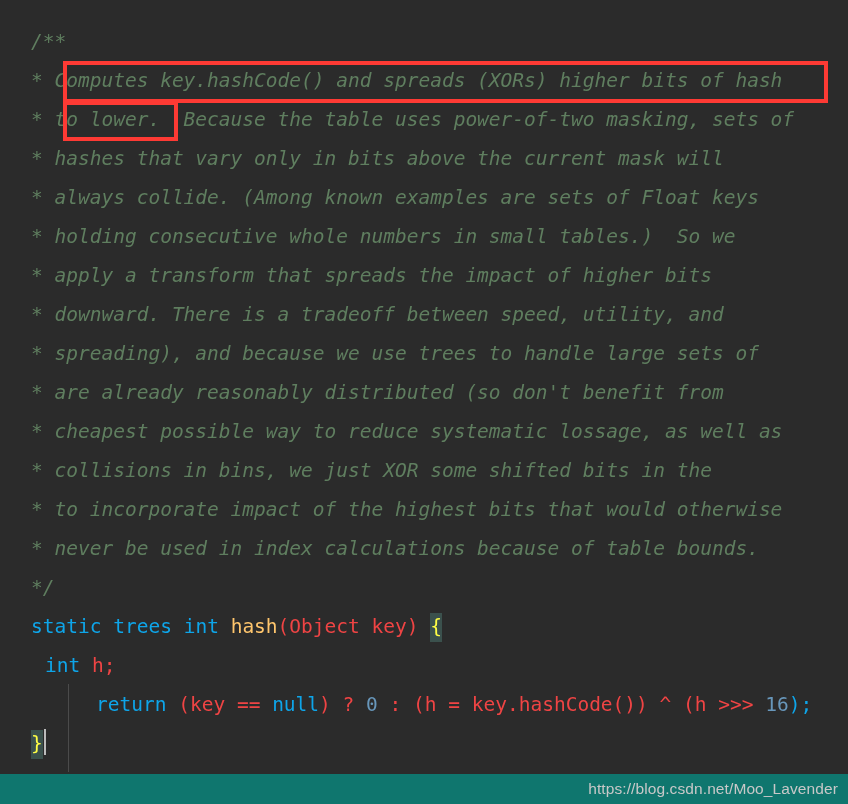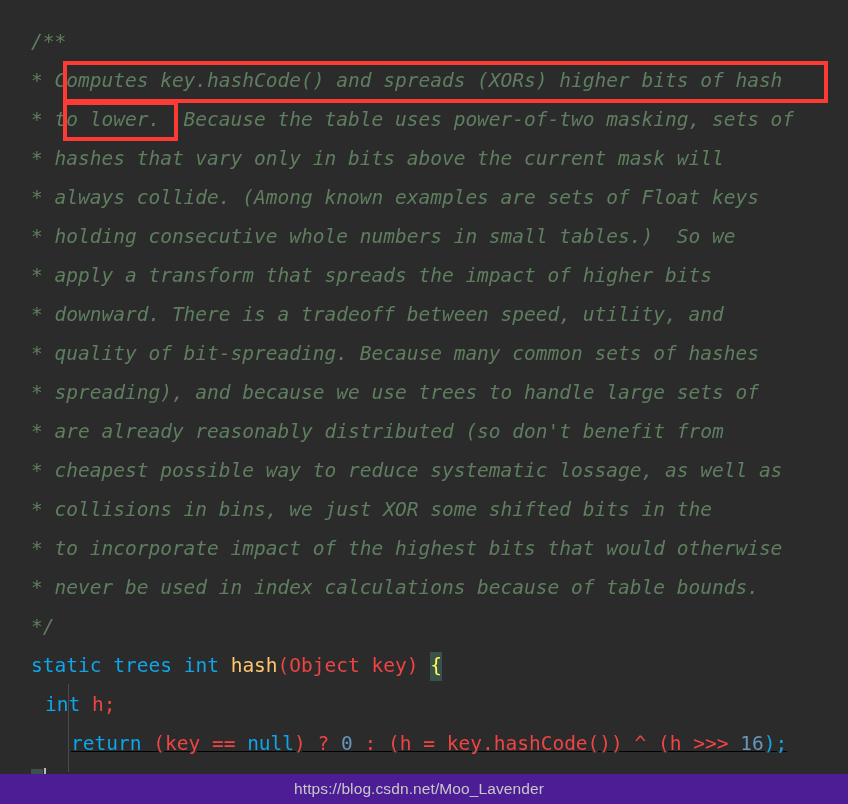--- a/index.html
+++ b/index.html
@@ -101,24 +101,24 @@
     height: 40px;
   }
 
   
   .statusbar {
     position: absolute;
     left: 0;
     bottom: 0;
     width: 848px;
     height: 30px;
-    background: #4c1d95;
+    background: #0f766e;
     display: flex;
     align-items: center;
-    justify-content: center;
+    justify-content: flex-end;
   }
   .watermark {
     color: #c8c8c8;
     font-family: "Liberation Sans", sans-serif;
     font-size: 15.5px;
     padding-right: 10px;
     letter-spacing: 0.1px;
   }
 </style>
 </head>
@@ -137,41 +137,40 @@
     <div class="line"><span class="cmt">* hashes that vary only in bits above the current mask will</span></div>
 
     <div class="line"><span class="cmt">* always collide. (Among known examples are sets of Float keys</span></div>
 
     <div class="line"><span class="cmt">* holding consecutive whole numbers in small tables.)  So we</span></div>
 
     <div class="line"><span class="cmt">* apply a transform that spreads the impact of higher bits</span></div>
 
     <div class="line"><span class="cmt">* downward. There is a tradeoff between speed, utility, and</span></div>
 
-    <div class="line"><span class="cmt">* quality of bit-spreading. Because many common sets of hashes</span></div>
 
     <div class="line"><span class="cmt">* spreading), and because we use trees to handle large sets of</span></div>
 
     <div class="line"><span class="cmt">* are already reasonably distributed (so don't benefit from</span></div>
 
     <div class="line"><span class="cmt">* cheapest possible way to reduce systematic lossage, as well as</span></div>
 
     <div class="line"><span class="cmt">* collisions in bins, we just XOR some shifted bits in the</span></div>
 
     <div class="line"><span class="cmt">* to incorporate impact of the highest bits that would otherwise</span></div>
 
     <div class="line"><span class="cmt">* never be used in index calculations because of table bounds.</span></div>
 
     <div class="line"><span class="cmt">*/</span></div>
 
     <div class="line code"><span class="kw">static</span><span class="punc"> </span><span class="kw">trees</span><span class="punc"> </span><span class="kw">int</span><span class="punc"> </span><span class="fn">hash</span><span class="ident">(Object key)</span><span class="punc"> </span><span class="brace-hl">{</span></div>
 
     <div class="line code" style="padding-left:45px;"><span class="kw">int</span><span class="ident"> h;</span></div>
 
-    <div class="line code" style="padding-left:71px;text-decoration:underline;"><span class="kw">return</span><span class="ident"> (key == </span><span class="kw">null</span><span class="ident">) ? </span><span class="num">0</span><span class="ident"> : (h = key.hashCode()) ^ (h &gt;&gt;&gt; </span><span class="num">16</span><span class="kw">);</span></div>
+    <div class="line code" style="padding-left:96px;"><span class="kw">return</span><span class="ident"> (key == </span><span class="kw">null</span><span class="ident">) ? </span><span class="num">0</span><span class="ident"> : (h = key.hashCode()) ^ (h &gt;&gt;&gt; </span><span class="num">16</span><span class="kw">);</span></div>
 
     <div class="line code"><span class="brace-hl">}</span><span class="caret"></span></div>
 
   </div>
 
   <div class="indent-guide"></div>
 
   <div class="redbox" id="redbox-1"></div>
   <div class="redbox" id="redbox-2"></div>
 

